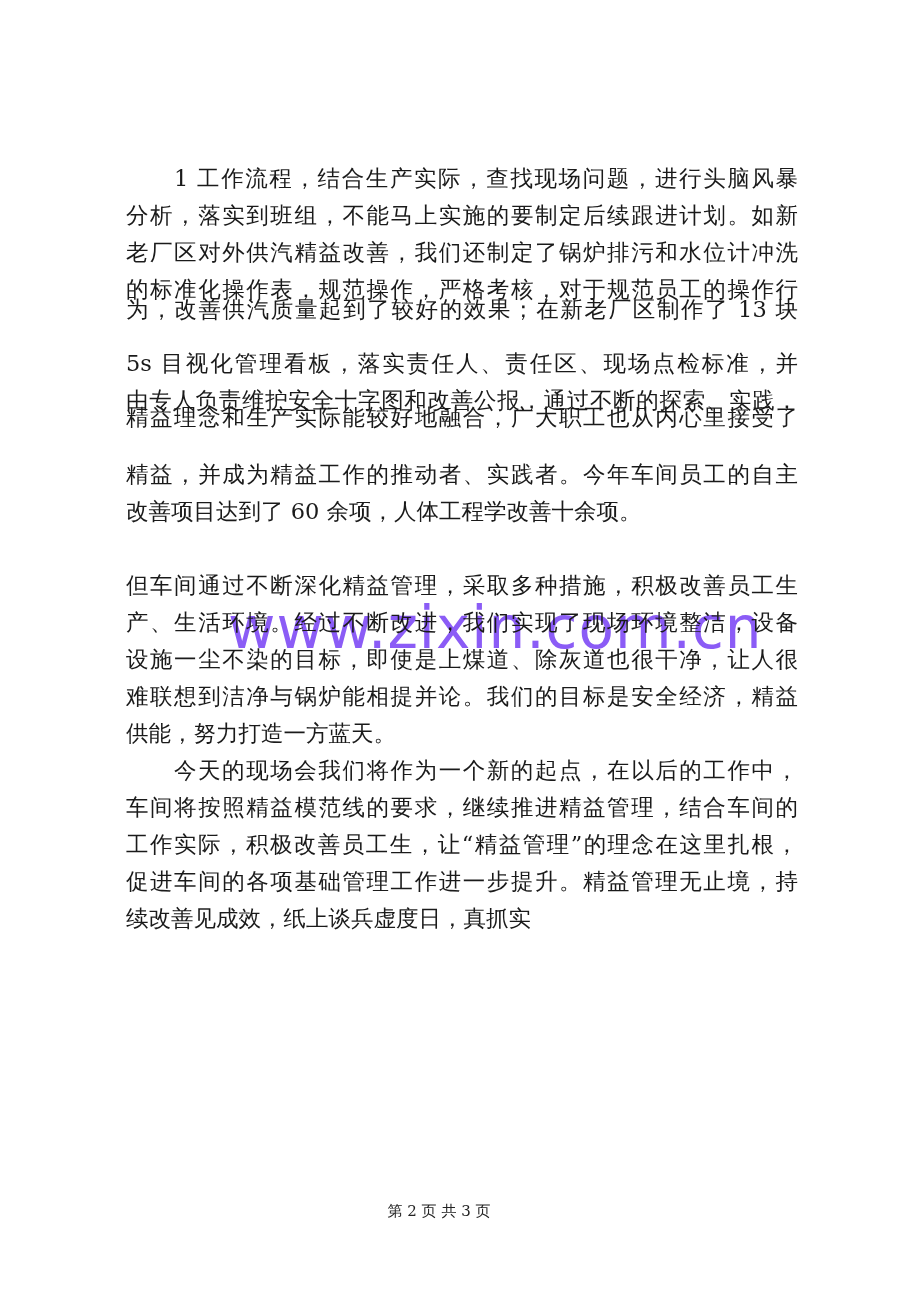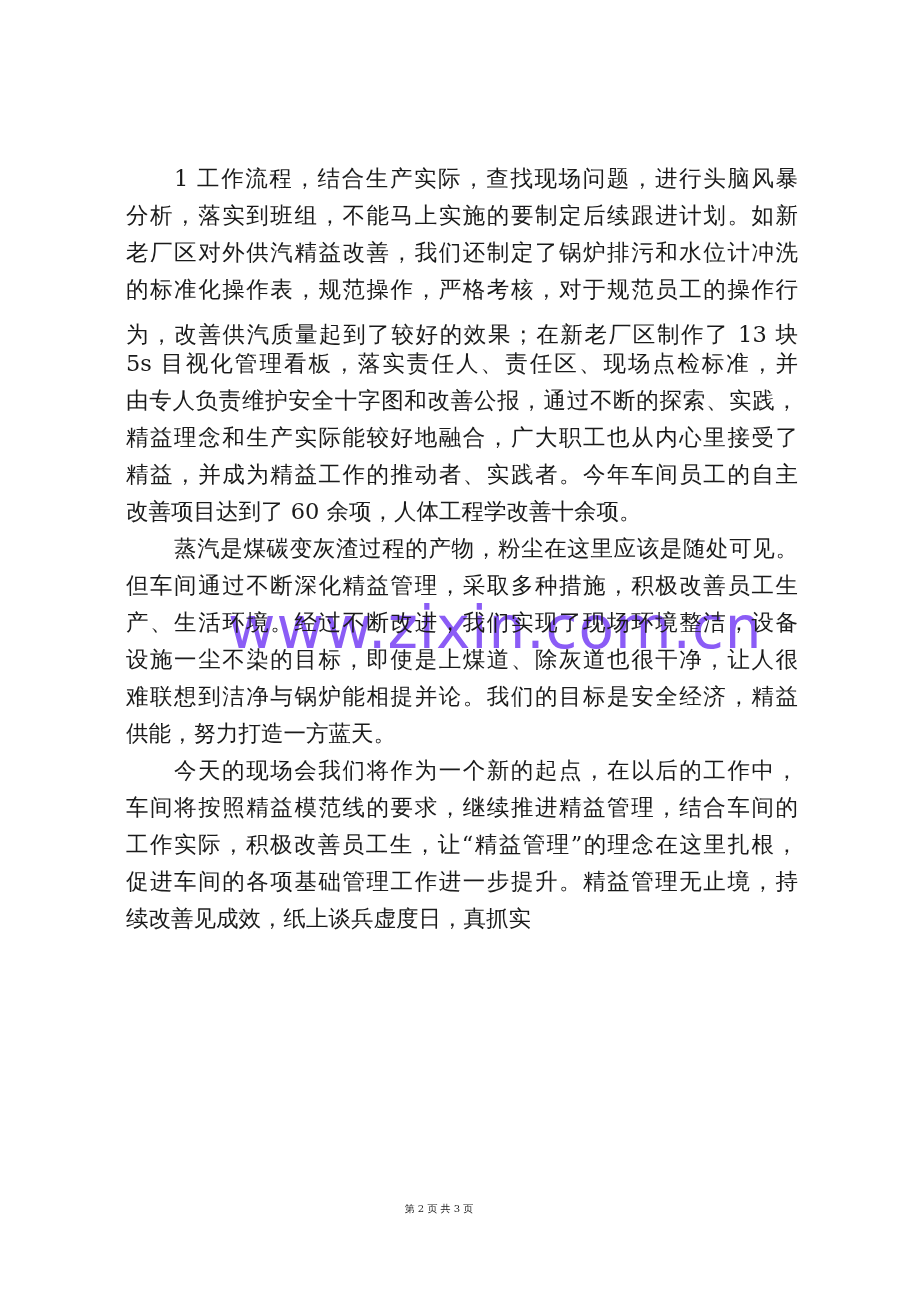--- a/index.html
+++ b/index.html
@@ -31,43 +31,42 @@
     color: #8b5cf6;
     letter-spacing: 1px;
     z-index: 0;
     line-height: 60px;
   }
   .content { position: absolute; left: 0; top: 0; width: 920px; height: 1302px; z-index: 1; }
   .footer {
     position: absolute; left: 0; width: 878px; top: 1202px;
     text-align: center;
     font-family: "DejaVu Serif", "Liberation Serif", serif;
-    font-size: 10px; color: #222;
+    font-size: 15px; color: #222;
   }
 </style>
 </head>
 <body>
 
 <div class="page">
   <div class="watermark">www.zixin.com.cn</div>
 
   <div class="content">
 
     <div class="line indent" style="top:160px">1 工作流程，结合生产实际，查找现场问题，进行头脑风暴</div>
     <div class="line" style="top:197px">分析，落实到班组，不能马上实施的要制定后续跟进计划。如新</div>
     <div class="line" style="top:234px">老厂区对外供汽精益改善，我们还制定了锅炉排污和水位计冲洗</div>
     <div class="line" style="top:271px">的标准化操作表，规范操作，严格考核，对于规范员工的操作行</div>
-    <div class="line" style="top:316px">为，改善供汽质量起到了较好的效果；在新老厂区制作了 13 块</div>
+    <div class="line" style="top:291px">为，改善供汽质量起到了较好的效果；在新老厂区制作了 13 块</div>
     <div class="line" style="top:345px">5s 目视化管理看板，落实责任人、责任区、现场点检标准，并</div>
     <div class="line" style="top:382px">由专人负责维护安全十字图和改善公报，通过不断的探索、实践，</div>
-    <div class="line" style="top:419px">精益理念和生产实际能较好地融合，广大职工也从内心里接受了</div>
+    <div class="line" style="top:399px">精益理念和生产实际能较好地融合，广大职工也从内心里接受了</div>
     <div class="line" style="top:456px">精益，并成为精益工作的推动者、实践者。今年车间员工的自主</div>
     <div class="line last" style="top:493px">改善项目达到了 60 余项，人体工程学改善十余项。</div>
 
-    <div class="line indent" style="top:530px">蒸汽是煤碳变灰渣过程的产物，粉尘在这里应该是随处可见。</div>
     <div class="line" style="top:567px">但车间通过不断深化精益管理，采取多种措施，积极改善员工生</div>
     <div class="line" style="top:604px">产、生活环境。经过不断改进，我们实现了现场环境整洁，设备</div>
     <div class="line" style="top:641px">设施一尘不染的目标，即使是上煤道、除灰道也很干净，让人很</div>
     <div class="line" style="top:678px">难联想到洁净与锅炉能相提并论。我们的目标是安全经济，精益</div>
     <div class="line indent" style="top:752px">今天的现场会我们将作为一个新的起点，在以后的工作中，</div>
 
     <div class="line last" style="top:715px">供能，努力打造一方蓝天。</div>
     <div class="line" style="top:789px">车间将按照精益模范线的要求，继续推进精益管理，结合车间的</div>
     <div class="line" style="top:826px">工作实际，积极改善员工生，让“精益管理”的理念在这里扎根，</div>
     <div class="line last" style="top:900px">续改善见成效，纸上谈兵虚度日，真抓实</div>

